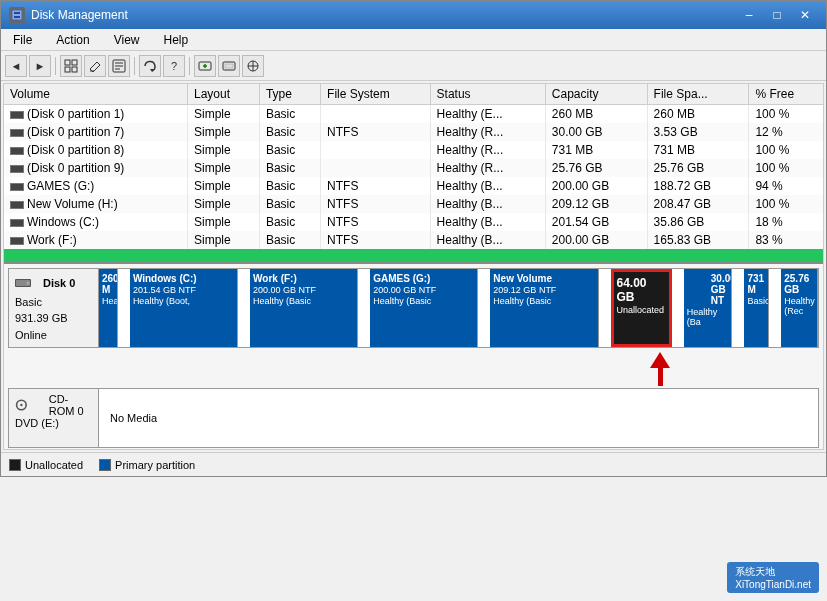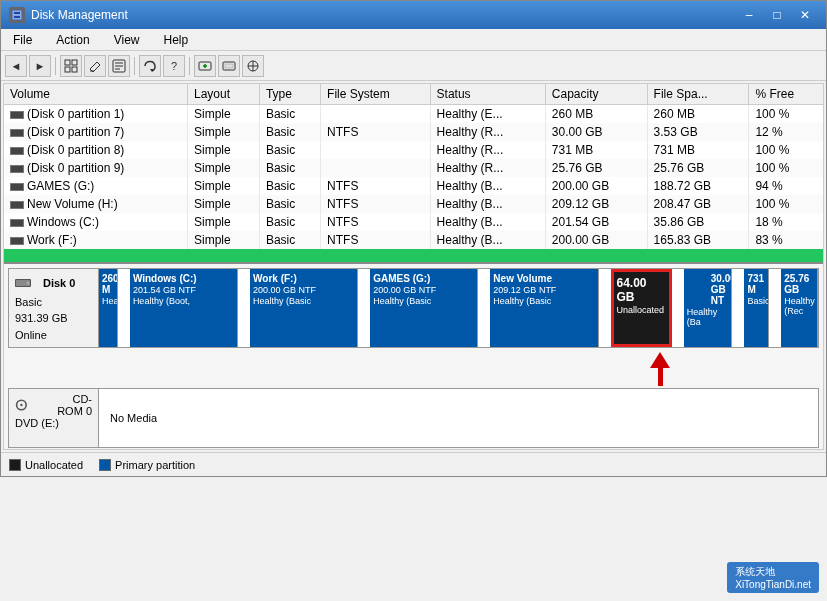--- a/index.html
+++ b/index.html
@@ -535,21 +535,21 @@
       <div style="display:flex; justify-content:center; position:relative; height:36px; margin-left:90px;">
 
         <div style="position: absolute; left: calc(77.67% - 8px); top: 0px; display: flex; flex-direction: column; align-items: center;">
           <div style="width:0;height:0;border-left:10px solid transparent;border-right:10px solid transparent;border-bottom:16px solid #cc0000;"></div>
           <div style="width:5px;height:18px;background:#cc0000;"></div>
         </div>
       </div>
 
       <div class="cdrom-row">
         <div class="cdrom-label">
-          <div style="display:flex;align-items:center;gap:21px;text-align:right;">
+          <div style="display:flex;align-items:center;gap:21px;">
             <svg width="16" height="14" viewBox="0 0 16 14">
                 <circle cx="8" cy="7" r="6" fill="none" stroke="#555" stroke-width="2"></circle>
                 <circle cx="8" cy="7" r="1.5" fill="#555"></circle>
               </svg>
             <span>CD-ROM 0</span>
           </div>
           <div>DVD (E:)</div>
         </div>
         <div class="cdrom-content">
           <span>No Media</span>

